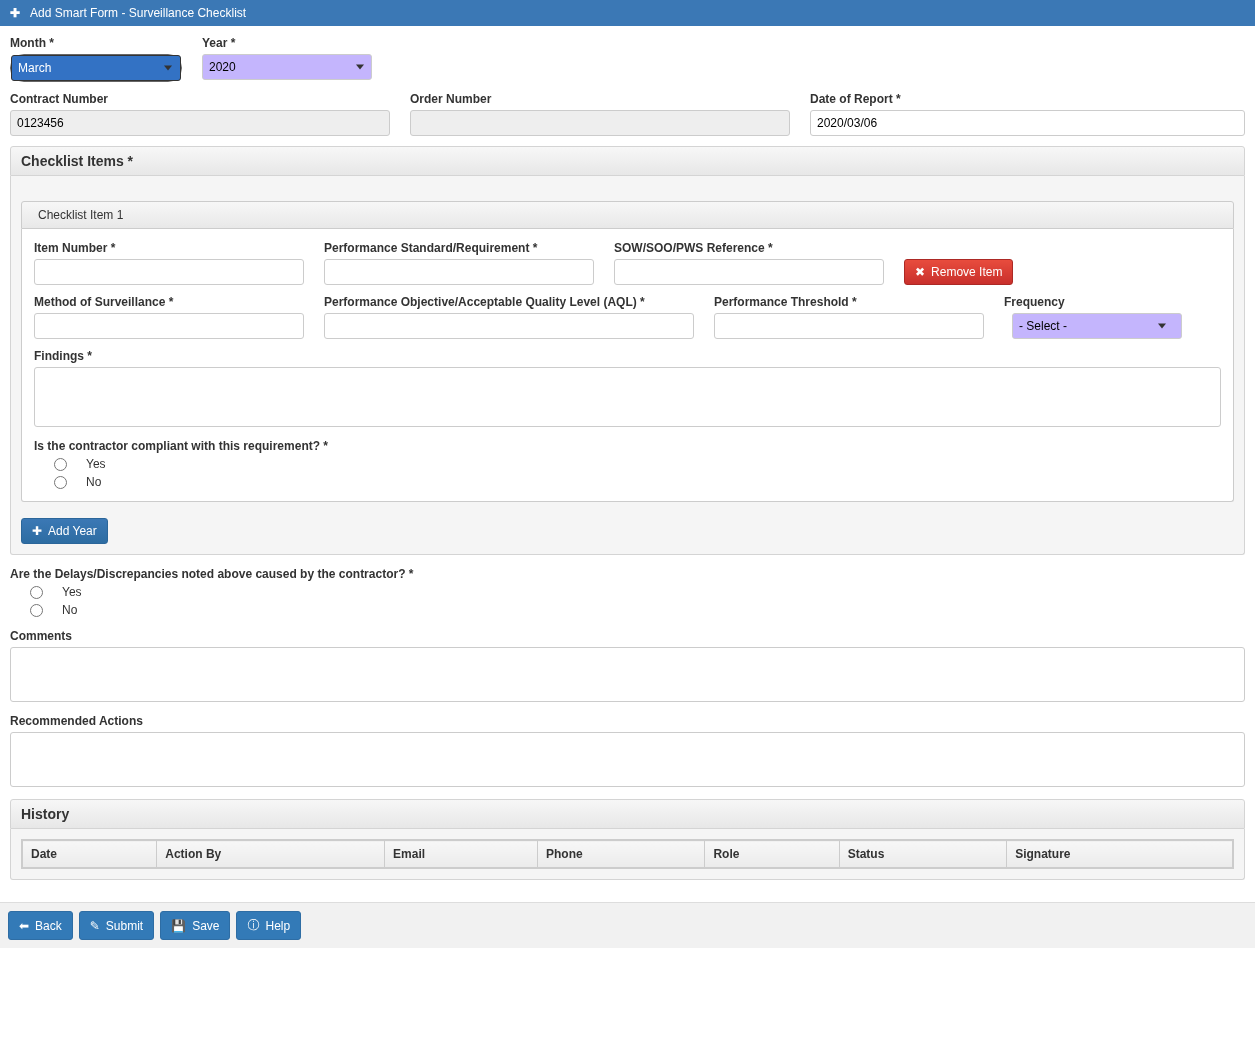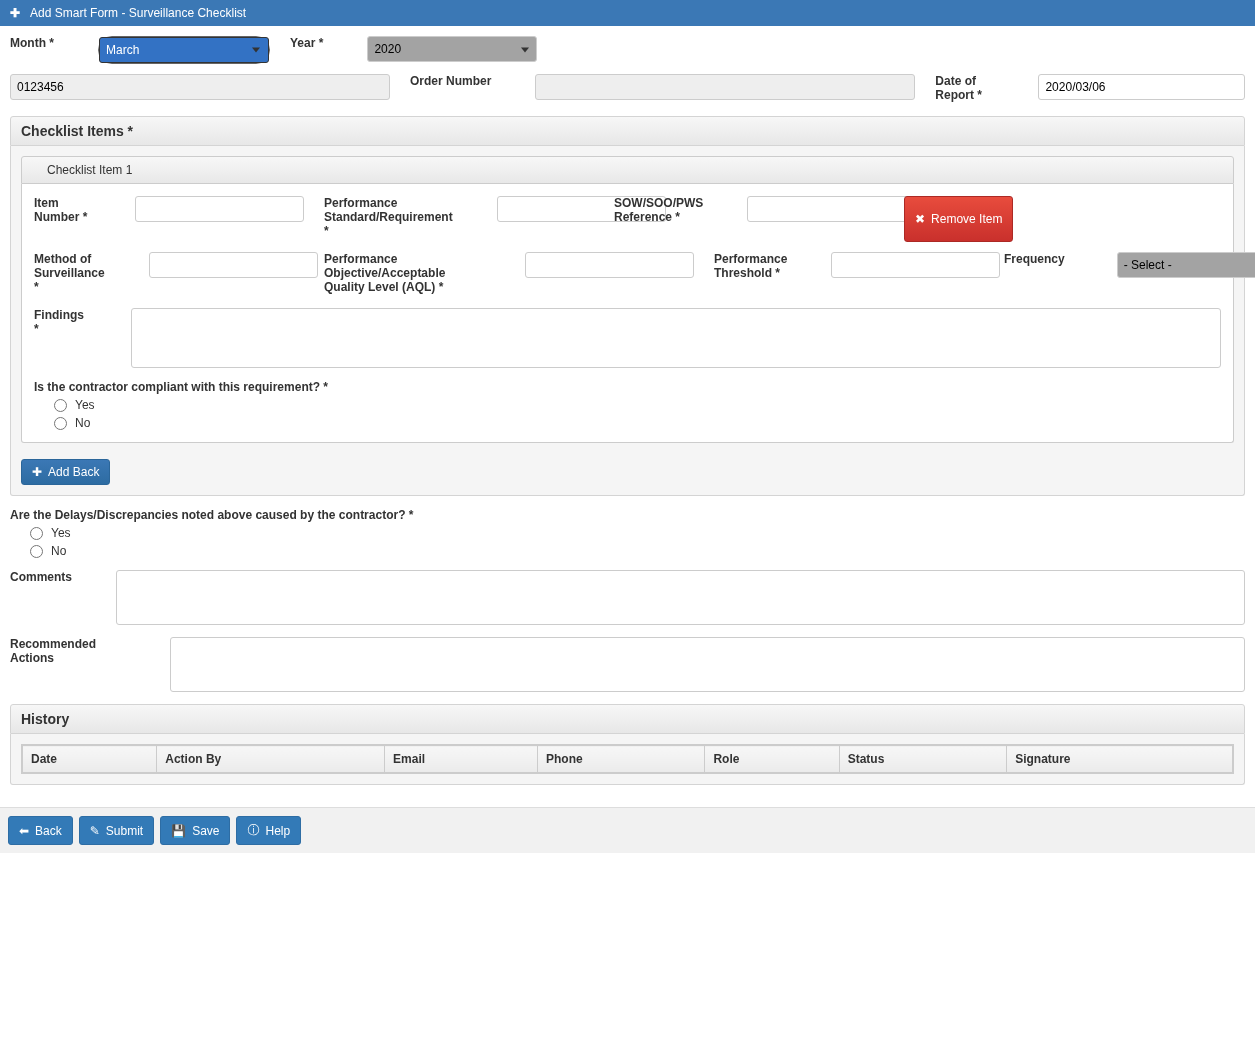--- a/index.html
+++ b/index.html
@@ -14,33 +14,33 @@
     background: #3b78b5;
     color: #fff;
     padding: 6px 10px;
     display: flex;
     align-items: center;
     font-size: 12px;
   }
   .header-bar .icon { margin-right: 10px; font-weight:bold;}
   .container { padding: 10px; }
   .row { display: flex; flex-wrap: wrap; gap: 20px; margin-bottom: 10px;}
-  .field { display:flex; flex-direction:row;gap:44px; }
+  .field { display:flex; flex-direction:column; }
   .field label { font-weight: bold; margin-bottom: 4px; font-size:12px;}
   .select, .input-text, .textarea {
     border: 1px solid #ccc;
     border-radius: 3px;
     height: 26px;
     padding: 2px 6px;
     font-size: 12px;
     background:#fff;
   }
   .select {
     appearance:none;
-    background: #a3a3a3;
+    background: #c4b5fd;
     padding-right: 22px;
     position:relative;
   }
   .select-wrap { position:relative; display:inline-block; }
   .select-wrap::after {
     content: "";
     position:absolute;
     right:8px;
     top:50%;
     transform:translateY(-50%);
@@ -72,21 +72,22 @@
     border:1px solid #d4d4d4;
     border-top:none;
     padding:10px;
     border-radius:0 0 3px 3px;
     margin-bottom:12px;
   }
   .subsection-header {
     background: linear-gradient(#f7f7f7,#e8e8e8);
     border:1px solid #ccc;
     border-radius:3px 3px 0 0;
-    padding:6px 25px;
+    padding:6px 16px;
+    margin-top:15px;
   }
   .subsection-body {
     background:#fff;
     border:1px solid #ccc;
     border-top:none;
     padding:12px;
     border-radius:0 0 3px 3px;
   }
   .btn {
     display:inline-flex;
@@ -95,21 +96,21 @@
     padding:5px 10px;
     font-size:12px;
     color:#fff;
     cursor:pointer;
     border:1px solid rgba(0,0,0,.15);
     gap:6px;
   }
   .btn-red { background: linear-gradient(#e84c3d,#c9302c); border-color:#ac2925;}
   .btn-blue { background: linear-gradient(#3b78b5,#2d6ca2); border-color:#2b669a;}
   .btn-blue-flat { background:#337ab7; border-color:#2e6da4;}
-  .radio-row { margin-left:20px; margin-top:4px; display:flex; align-items:center; gap:8px;}
+  .radio-row { margin-left:20px; margin-top:4px; display:flex; align-items:center; gap:19px;}
   .radio-row input { margin:0; }
   .table-wrap { background:#fff; border:1px solid #ccc;}
   table.history { width:100%; border-collapse:collapse;}
   table.history th {
     text-align:left;
     font-weight:bold;
     font-size:12px;
     padding:6px 8px;
     background:linear-gradient(#f7f7f7,#ebebeb);
     border:1px solid #ccc;
@@ -148,20 +149,21 @@
       <span class="select-wrap">
         <select class="select w170">
           <option>2020</option>
         </select>
       </span>
     </div>
   </div>
 
   <div class="row">
     <div class="field">
+      <label>Contract Number</label>
       <input class="input-text readonly-input w380" readonly="" value="0123456" style="">
     </div>
     <div class="field">
       <label>Order Number</label>
       <input class="input-text readonly-input w380" readonly="" value="" style="">
     </div>
     <div class="field flex1">
       <label>Date of Report *</label>
       <input class="input-text" style="width: 100%;" value="2020/03/06">
     </div>
@@ -230,21 +232,21 @@
         <div class="radio-row">
           <input type="radio" name="compliant" style="">
           <span>No</span>
         </div>
       </div>
     </div>
 
     <div style="margin-top:16px;">
       <button class="btn btn-blue">
         <span>✚</span>
-        <span>Add Back</span>
+        <span>Add Year</span>
       </button>
     </div>
   </div>
 
   <div style="margin-bottom:12px;">
     <label style="font-weight:bold">Are the Delays/Discrepancies noted above caused by the contractor? *</label>
     <div class="radio-row">
       <input type="radio" name="delays" style="">
       <span>Yes</span>
     </div>

